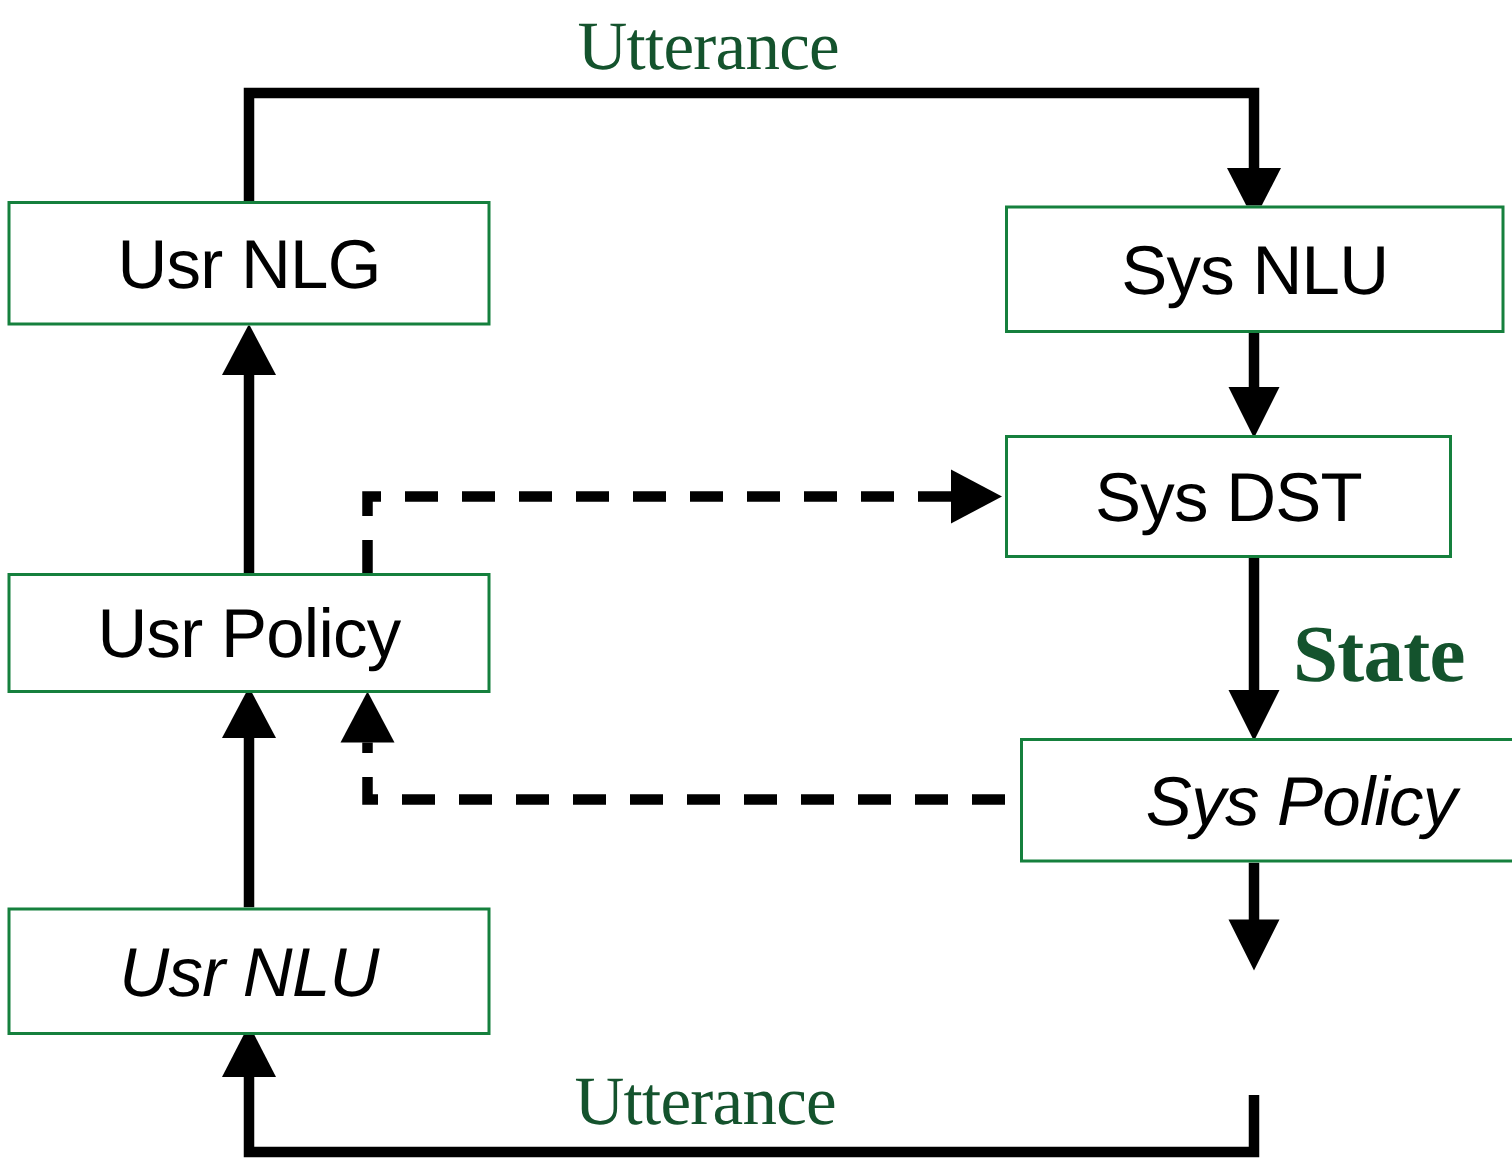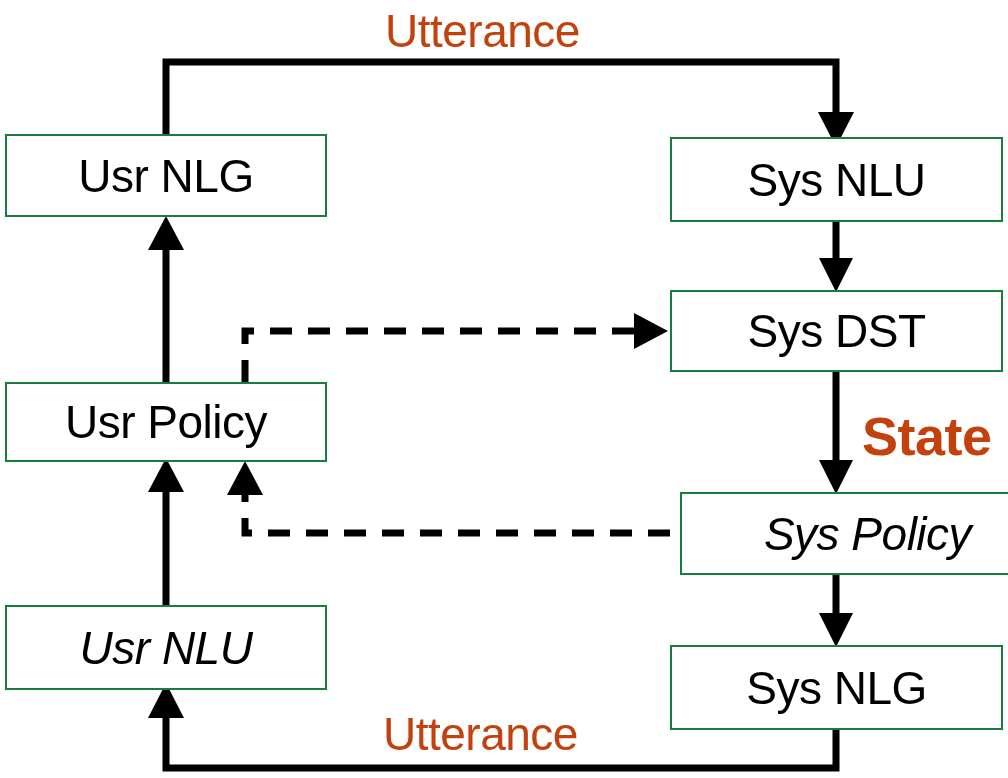--- a/index.html
+++ b/index.html
@@ -36,22 +36,22 @@
     font-family: "Liberation Sans", sans-serif;
     font-size: 46px;
     font-weight: 400;
     color: #000000;
     line-height: 1;
     letter-spacing: -0.5px;
     white-space: nowrap;
   }
   .edge-label {
     position: absolute;
-    font-family: Liberation Sans, sans-serif;
-    color: #c2410c;
+    font-family: Liberation Serif, serif;
+    color: #14532d;
     line-height: 1;
     white-space: nowrap;
     z-index: 6;
   }
   .edge-label.utterance {
     font-size: 46px;
     font-weight: 400;
     letter-spacing: -0.5px;
   }
   .edge-label.state {
@@ -127,31 +127,28 @@
   </div>
 
   <div class="node-box" style="left:5px; top:605px; width:322px; height:85px;font-style:italic;">
     <span class="node-label">Usr NLU</span>
   </div>
 
   <div class="node-box" style="left:670px; top:125px; width:333px; height:85px;margin-top:12px;">
     <span class="node-label">Sys NLU</span>
   </div>
 
-  <div class="node-box" style="left:670px; top:290px; width:333px; height:82px;">
+  <div class="node-box" style="left:670px; top:290px; width:298px; height:82px;">
     <span class="node-label">Sys DST</span>
   </div>
 
   <div class="node-box" style="left:680px; top:492px; width:375px; height:83px;font-style:italic;">
     <span class="node-label">Sys Policy</span>
   </div>
 
-  <div class="node-box" style="left:670px; top:645px; width:333px; height:85px;">
-    <span class="node-label">Sys NLG</span>
-  </div>
 
   <div class="edge-label utterance" style="left:385px; top:8px;">Utterance</div>
 
   <div class="edge-label utterance" style="left:383px; top:711px;">Utterance</div>
 
   <div class="edge-label state" style="left:862px; top:409px;">State</div>
 
 </div>
 
 </body></html>

